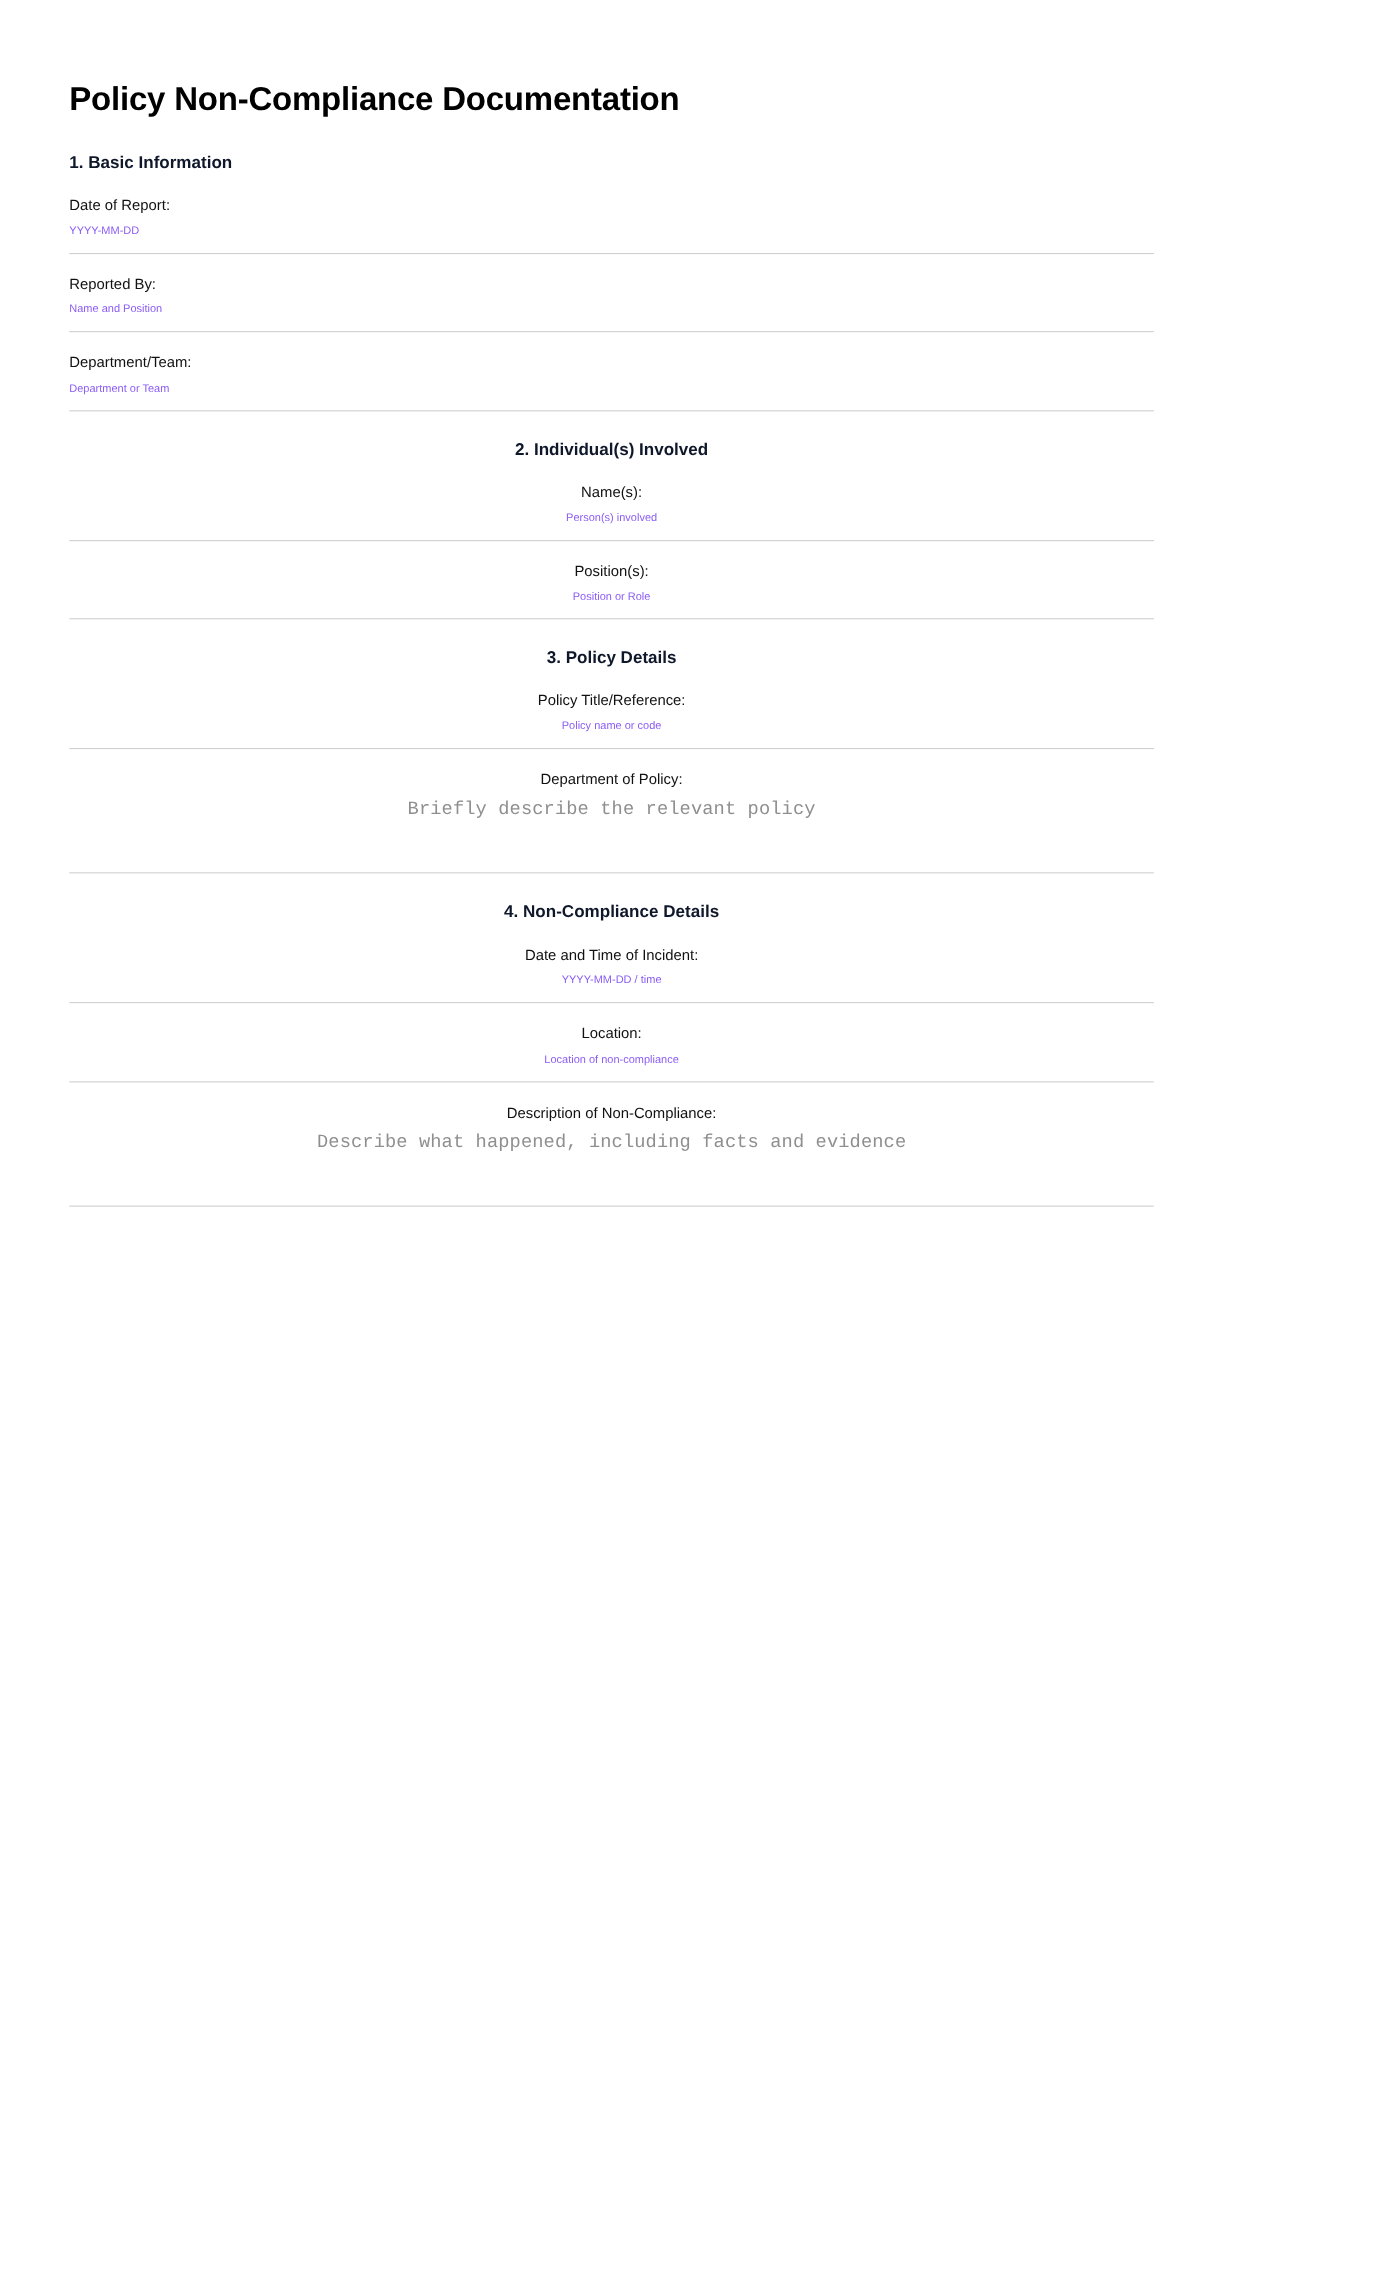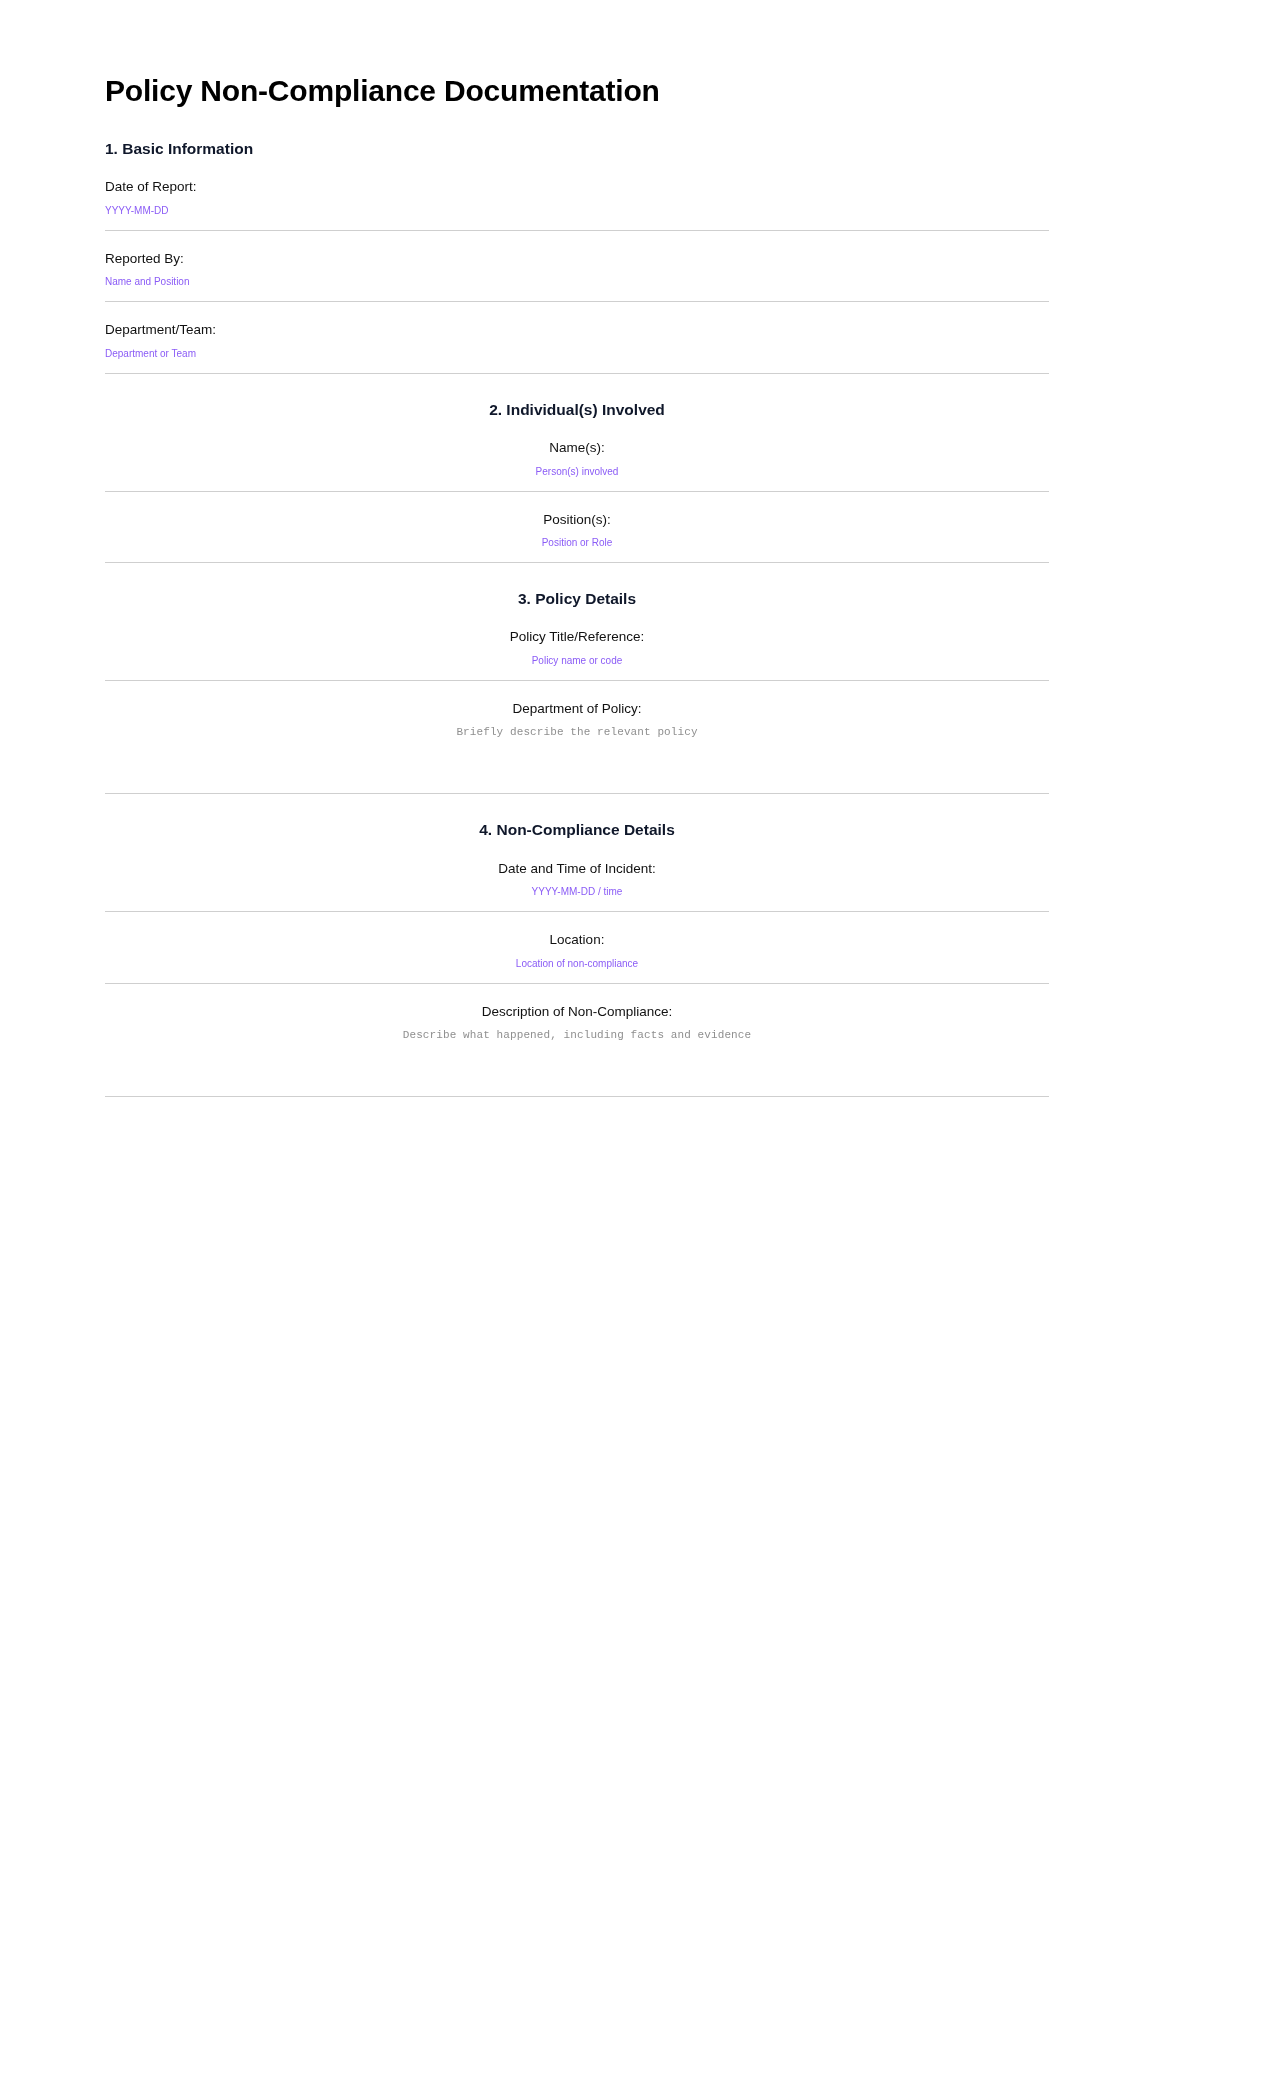--- a/index.html
+++ b/index.html
@@ -11,21 +11,21 @@
     width: 1263px;
     min-height: 2083px;
     font-family: "Liberation Sans", sans-serif;
     color: #111111;
     -webkit-font-smoothing: antialiased;
   }
   .page {
     width: 1154px;
     min-height: 2083px;
     box-sizing: border-box;
-    padding: 60px 105px 40px 105px;
+    padding: 60px 105px 40px 63px;
     background: #ffffff;
   }
   .doc-title {
     font-size: 30px;
     font-weight: bold;
     letter-spacing: -0.2px;
     color: #000000;
     margin: 13px 0 30px 0;
     line-height: 1.2;
   }
@@ -56,21 +56,21 @@
   .field-value {
     font-size: 10px;
     color: #8b5cf6;
     line-height: 1.45;
     padding-bottom: 9px;
     border-bottom: 1px solid #cfcfcf;
     min-height: 17px;
   }
   .field-value.mono {
     font-family: "Liberation Mono", "DejaVu Sans Mono", monospace;
-    font-size: 11px;
+    font-size: 17px;
     color: #8f8f8f;
     letter-spacing: 0.1px;
   }
   .field.textarea .field-value {
     min-height: 44px;
     padding-bottom: 24px;
   }
 </style>
 </head>
 <body>

